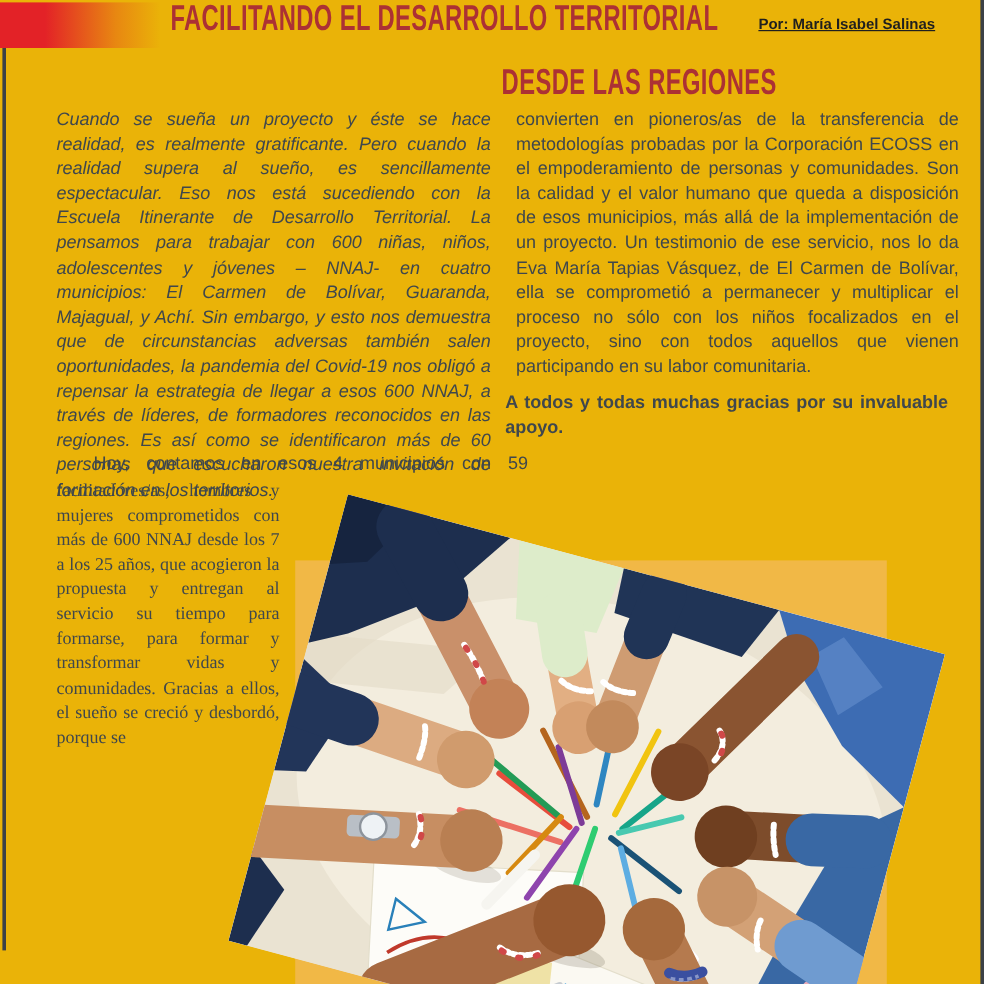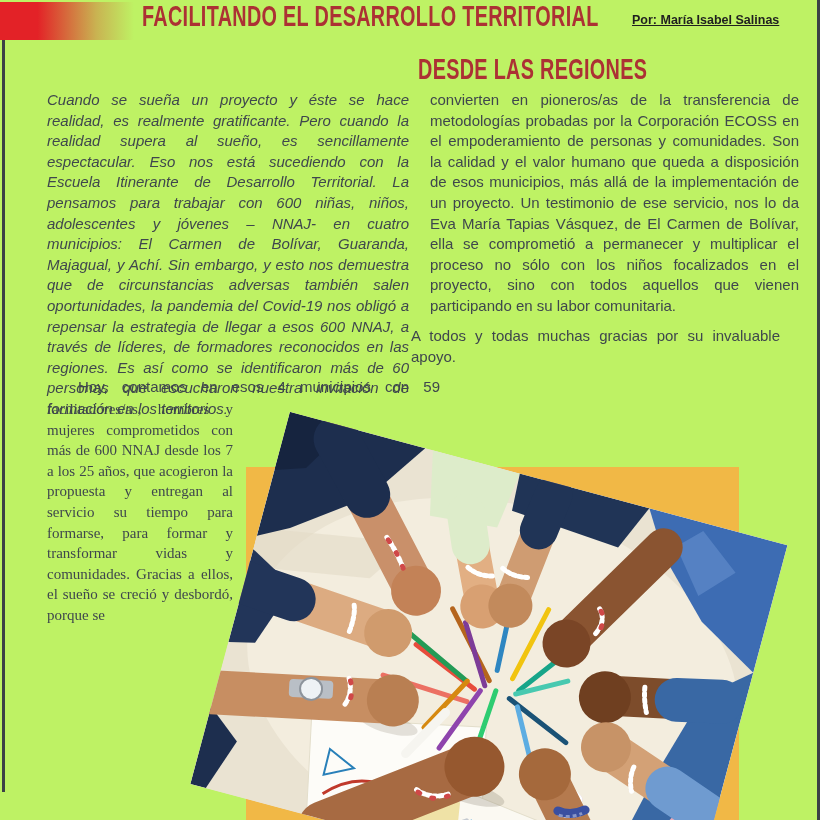--- a/index.html
+++ b/index.html
@@ -1,17 +1,17 @@
 <!DOCTYPE html>
 <html><head>
 <meta charset="utf-8">
 <style>
   html,body { margin:0; padding:0; background:#ffffff; }
   body { width:820px; height:820px; overflow:hidden; }
-  .page { position:relative; width:820px; height:820px; background:#bef264;
+  .page { position:relative; width:820px; height:820px; background:#eab308;
           font-family:"Liberation Sans", sans-serif; }
 
   .border-right { position:absolute; right:0; top:0; width:3px; height:820px; background:#3c4146; }
   .border-left  { position:absolute; left:2px; top:40px; width:3px; height:752px; background:#3c4146; }
 
   .red-bar { position:absolute; left:0; top:2px; width:134px; height:38px;
              background:linear-gradient(90deg,#e32227 0%, #e32227 28%, rgba(227,34,39,0.30) 72%, rgba(255,255,255,0) 100%); }
 
   .title1 { position:absolute; left:142px; top:1px; }
   .title2 { position:absolute; left:418px; top:41px;margin-top:13px; }
@@ -19,21 +19,21 @@
                 font-weight:bold; font-size:30px; line-height:30px; letter-spacing:0.5px;
                 color:#ac3134; white-space:nowrap; }
 
   .byline { position:absolute; left:632px; top:13px; font-size:12.5px; font-weight:600;
             color:#1f1f1f; text-decoration:underline; cursor:pointer; }
 
   .col { position:absolute; color:#3f474d; font-size:15px; line-height:20.6px;
          text-align:justify; }
   #left-p1      { left:47px;  top:90px;  width:362px;font-style:italic; }
   #right-p1     { left:430px; top:90px;  width:369px; }
-  #right-p2     { left:411px; top:326px; width:369px; }
+  #right-p2     { left:421px; top:326px; width:369px;font-weight:bold; }
   #left-p2-lead { left:47px;  top:377px; width:362px; text-align-last:justify;margin-left:31px; }
   #left-p2-rest { left:47px;  top:399px; width:186px;font-family:Liberation Serif, serif; }
 
   .yellow-block { position:absolute; left:246px; top:467px; width:493px; height:353px;
                   background:#f1b846; z-index:1; }
 
   .photo { position:absolute; left:290px; top:412px; width:515px; height:385px;
            transform:rotate(15deg); transform-origin:0 0; overflow:hidden; z-index:5;
            background:#eae3d2; }
   .photo svg { display:block; }

